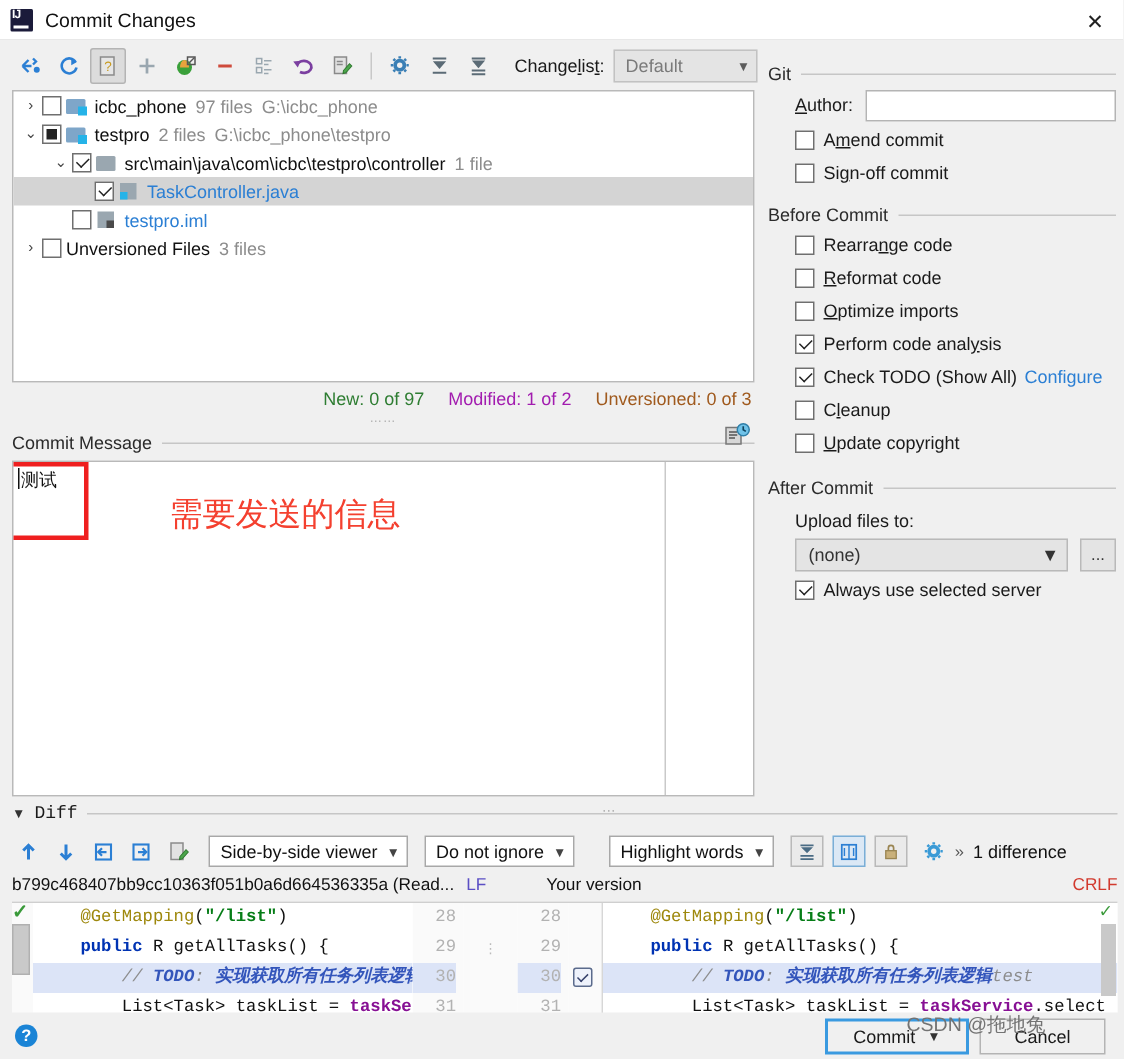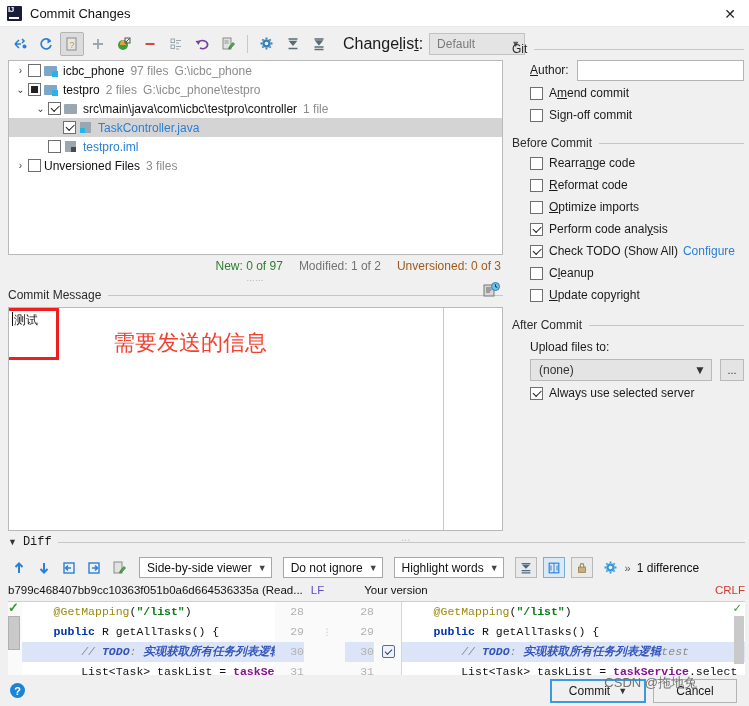--- a/index.html
+++ b/index.html
@@ -46,21 +46,21 @@
     background: #f0f0f0;
   }
   .tb-btn {
     width: 24px; height: 24px; display: flex; align-items: center; justify-content: center;
     border-radius: 2px; position: relative;
   }
   .tb-btn.pressed { background: #dcdcdc; border: 1px solid #b4b4b4; }
   .tb-sep { width: 1px; height: 18px; background: #c8c8c8; margin: 0 5px; }
 
   .changelist-wrap { display: flex; align-items: center; margin-left: 10px; gap: 6px; }
-  .changelist-label { font-size: 16px; }
+  .changelist-label { font-size: 12px; }
   .changelist-label u { text-decoration: underline; }
   .combo {
     height: 22px; background: #e4e4e4; border: 1px solid #c2c2c2;
     display: flex; align-items: center; padding: 0 4px 0 7px;
     font-size: 12px; color: #7a7a7a; min-width: 96px; justify-content: space-between;
   }
   .combo .arr { font-size: 9px; color: #5c5c5c; margin-left: 6px; }
 
   
   .left-col { position: absolute; left: 8px; top: 60px; width: 495px; }
@@ -124,21 +124,21 @@
   .t-name { color: #111; }
   .t-name.link { color: #2b7fd4; }
   .t-meta { color: #8c8c8c; margin-left: 6px; }
   .t-path { color: #8c8c8c; margin-left: 6px; }
 
   .stats-row {
     height: 22px; display: flex; align-items: center; justify-content: flex-end;
     gap: 16px; font-size: 12px; padding-right: 2px;
   }
   .st-new { color: #2e7d32; }
-  .st-mod { color: #737373; }
+  .st-mod { color: #a21caf; }
   .st-unv { color: #a05a1e; }
 
   .grip { text-align: center; color: #b0b0b0; font-size: 8px; letter-spacing: 1px; height: 7px; line-height: 7px;}
 
   
   .sec-head { display: flex; align-items: center; gap: 7px; height: 18px; }
   .sec-head .lbl { font-size: 12px; color: #2b2b2b; white-space: nowrap; }
   .sec-head .rule { flex: 1; height: 1px; background: #c6c6c6; }
 
   .msg-head { position: relative; margin-top: 2px; }
@@ -588,21 +588,21 @@
       </div>
 
       <div class="dcombo" style="margin-left:6px">
         <span>Side-by-side viewer</span>
         <span class="arr">▼</span>
       </div>
       <div class="dcombo" style="margin-left:8px">
         <span>Do not ignore</span>
         <span class="arr">▼</span>
       </div>
-      <div class="dcombo" style="margin-left:8px">
+      <div class="dcombo" style="margin-left:20px">
         <span>Highlight words</span>
         <span class="arr">▼</span>
       </div>
 
       <div class="dtb-box" style="margin-left:8px">
         <svg width="14" height="14" viewBox="0 0 16 16">
             <path d="M3 3 L13 3 M8 8 L5 5 L11 5 Z M3 11 L13 11 M3 13.5 L13 13.5" stroke="#4a6b84" stroke-width="1.3" fill="#4a6b84"></path>
           </svg>
       </div>
       <div class="dtb-box" style="margin-left:3px;background:#dbe8f5;border-color:#7aaed6">

